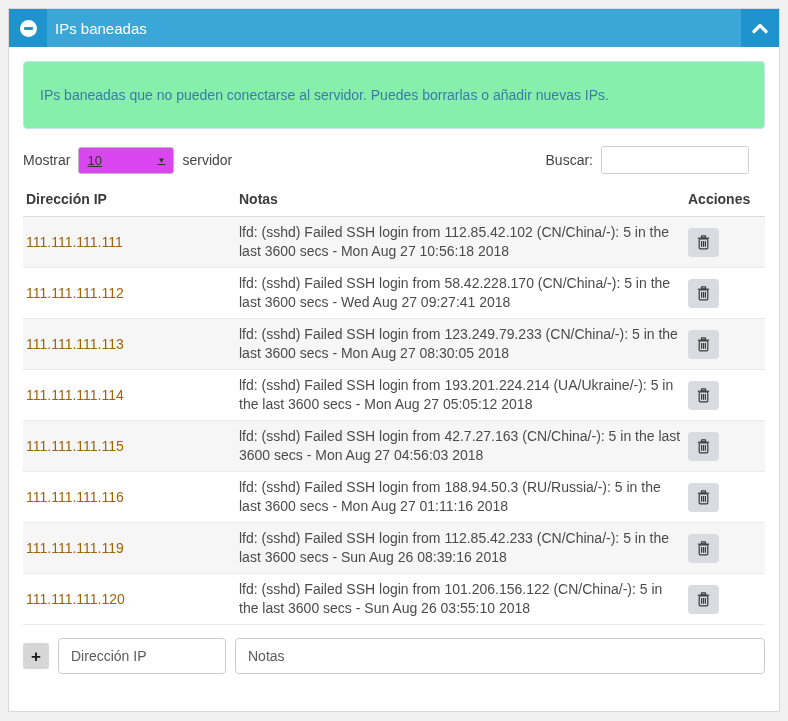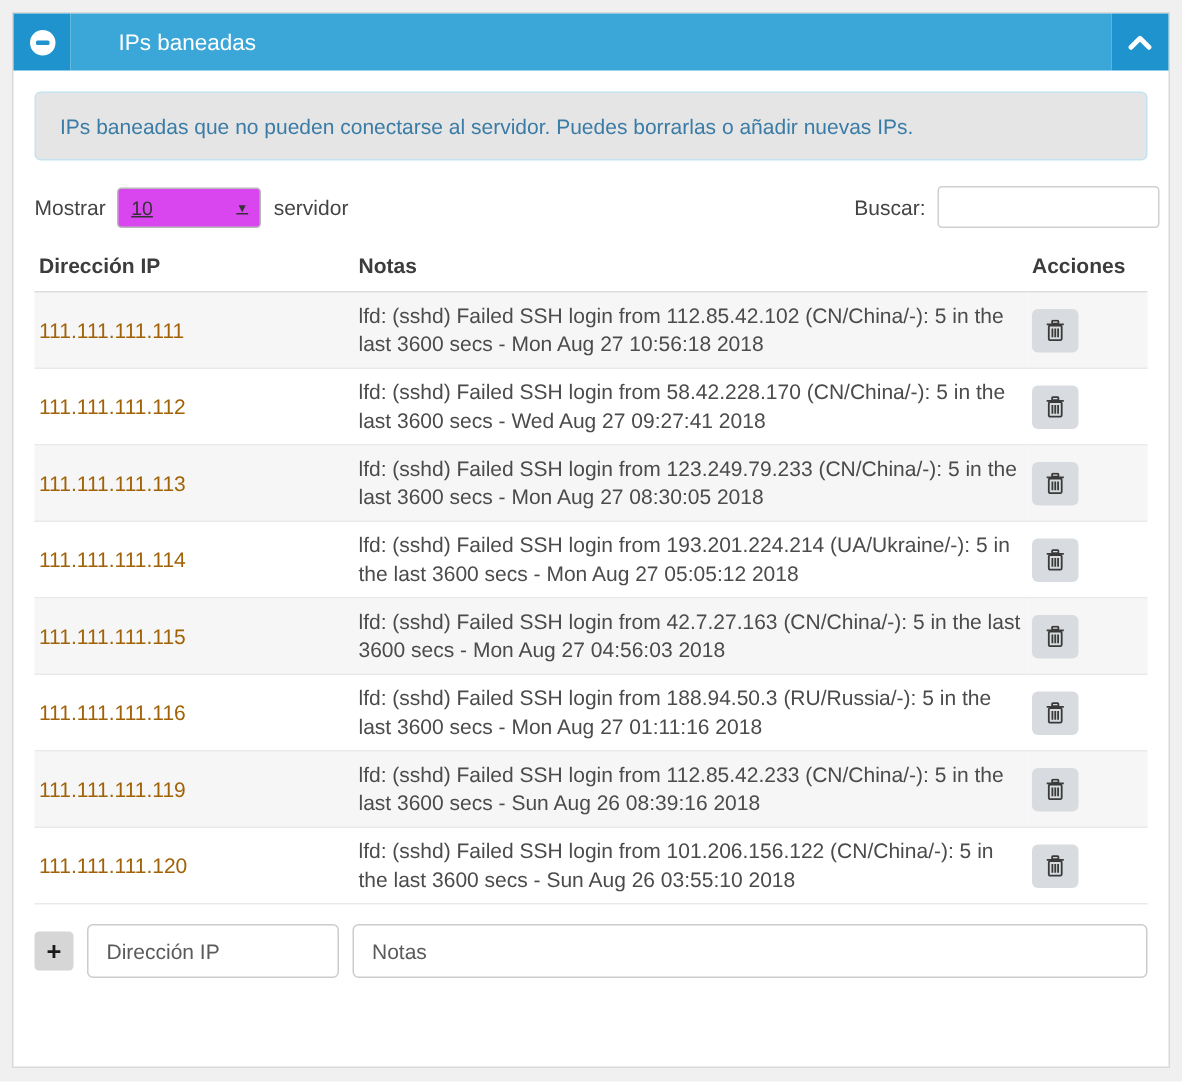--- a/index.html
+++ b/index.html
@@ -19,36 +19,36 @@
   
   .panel-header { display:flex; height:38px; }
   .hdr-corner {
     width:38px; height:38px; background:#1f93cd;
     display:flex; align-items:center; justify-content:center;
     cursor:pointer; flex:0 0 auto;
   }
   .hdr-bar {
     flex:1; background:#3ba7d9; color:#ffffff;
     display:flex; align-items:center;
-    padding-left:32px; font-size:15px;
+    padding-left:8px; font-size:15px;
   }
   .minus-circle {
     width:17px; height:17px; border-radius:50%; background:#ffffff;
     display:flex; align-items:center; justify-content:center;
   }
   .minus-circle .bar { width:9px; height:3px; background:#1f93cd; border-radius:1px; }
   
   .alert {
     margin:14px 14px 0 14px;
-    background:#e5e5e5; border:1px solid #c4e3f1; border-radius:4px;
-    padding:14px 16px; font-size:14px; color:#3a7ca6;
+    background:#86efac; border:1px solid #c4e3f1; border-radius:4px;
+    padding:25px 16px; font-size:14px; color:#3a7ca6;
   }
   
   .controls {
-    margin:17px 6px 0 14px;
+    margin:17px 30px 0 14px;
     display:flex; justify-content:space-between; align-items:center;
     font-size:14px; color:#444;
   }
   .controls-left, .controls-right { display:flex; align-items:center; gap:8px; }
   .length-select {
     width:96px; height:27px; border:1px solid #b9b9b9; border-radius:3px;
     background:#d946ef; display:flex; align-items:center; justify-content:space-between;
     padding:0 8px; font-size:13px; color:#333; cursor:pointer;text-decoration:underline;
   }
   .select-arrow { font-size:8px; color:#333; }

